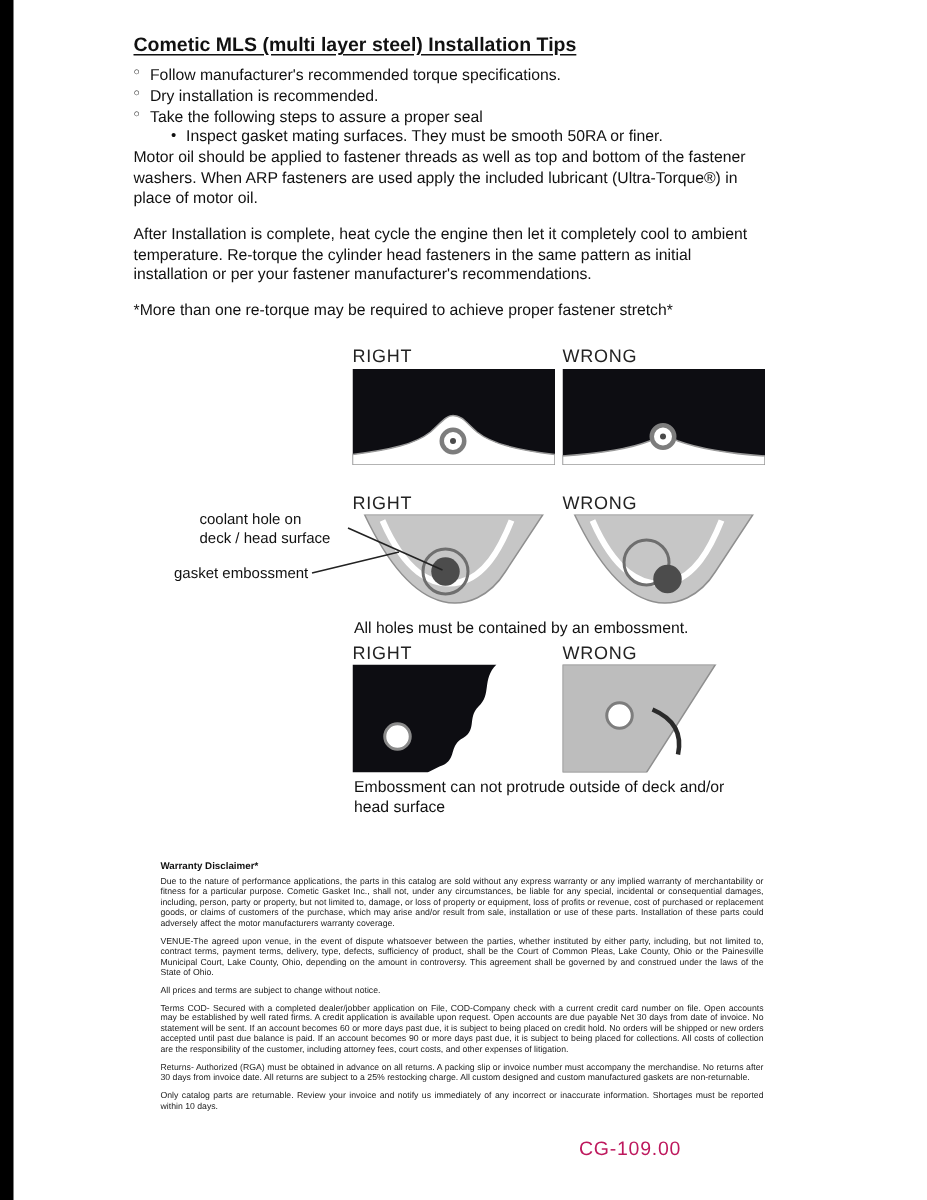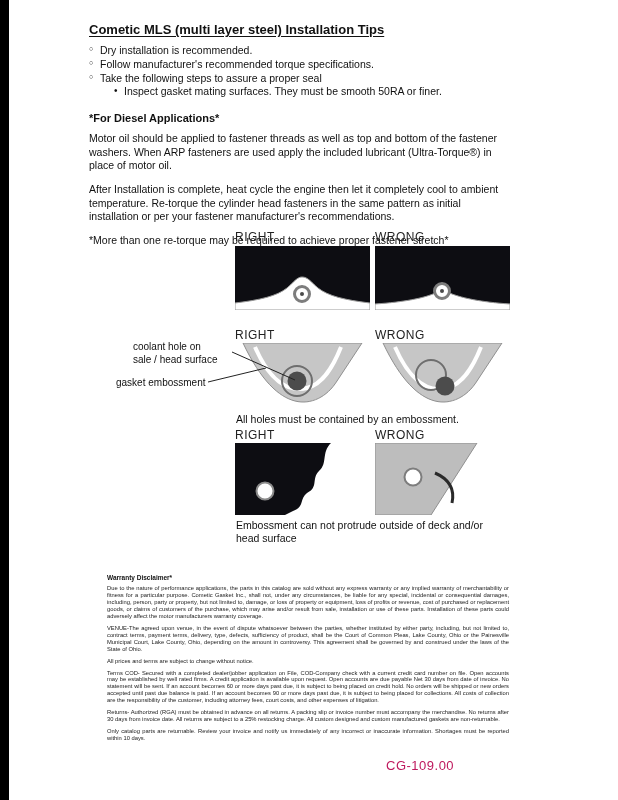--- a/index.html
+++ b/index.html
@@ -32,31 +32,30 @@
 </head>
 <body>
 
 <div class="page">
   <div class="edge-strip"></div>
 
   <div class="main-text">
     <h1 class="doc-title">Cometic MLS (multi layer steel) Installation Tips</h1>
 
     <ul class="tips">
+      <li>Follow manufacturer's recommended torque specifications.</li>
       <li>Dry installation is recommended.</li>
-      <li>Follow manufacturer's recommended torque specifications.</li>
       <li>
         <span>Take the following steps to assure a proper seal</span>
         <ul class="subtips">
           <li>Inspect gasket mating surfaces.  They must be smooth 50RA or finer.</li>
         </ul>
       </li>
     </ul>
 
-    <div class="diesel-heading">*For Diesel Applications*</div>
     <p class="para">Motor oil should be applied to fastener threads as well as top and bottom of the fastener washers. When ARP fasteners are used apply the included lubricant (Ultra-Torque®) in place of motor oil.</p>
     <p class="para">After Installation is complete, heat cycle the engine then let it completely cool to ambient temperature. Re-torque the cylinder head fasteners in the same pattern as initial installation or per your fastener manufacturer's recommendations.</p>
     <div class="note-line">*More than one re-torque may be required to achieve proper fastener stretch*</div>
   </div>
 
   <div class="diag-label" style="left:235px;top:230px;">RIGHT</div>
   <div class="diag-label" style="left:375px;top:230px;">WRONG</div>
 
   <svg class="diag-img" style="left:235px;top:246px;" width="135" height="64" viewBox="0 0 135 64">
     <rect width="135" height="64" fill="#0d0d12"></rect>
@@ -71,21 +70,21 @@
     <circle cx="67" cy="45" r="7.5" fill="#ffffff" stroke="#7d7d7d" stroke-width="3"></circle>
     <circle cx="67" cy="45" r="2" fill="#4a4a4a"></circle>
   </svg>
 
 
   <div class="diag-label" style="left:235px;top:328px;">RIGHT</div>
   <div class="diag-label" style="left:375px;top:328px;">WRONG</div>
 
   <div class="pointer-label" style="left:133px;top:341px;">
     <div>coolant hole on</div>
-    <div>sale / head surface</div>
+    <div>deck / head surface</div>
   </div>
   <div class="pointer-label" style="left:116px;top:377px;">gasket embossment</div>
 
   <svg class="connector-svg" style="left:196px;top:346px;" width="110" height="42" viewBox="0 0 110 42">
     <line x1="36" y1="6" x2="99" y2="34" stroke="#222" stroke-width="1"></line>
     <line x1="12" y1="36" x2="70" y2="22" stroke="#222" stroke-width="1"></line>
   </svg>
 
   <svg class="diag-img" style="left:235px;top:343px;" width="135" height="65" viewBox="0 0 135 65">
     <rect width="135" height="65" fill="#ffffff"></rect>

